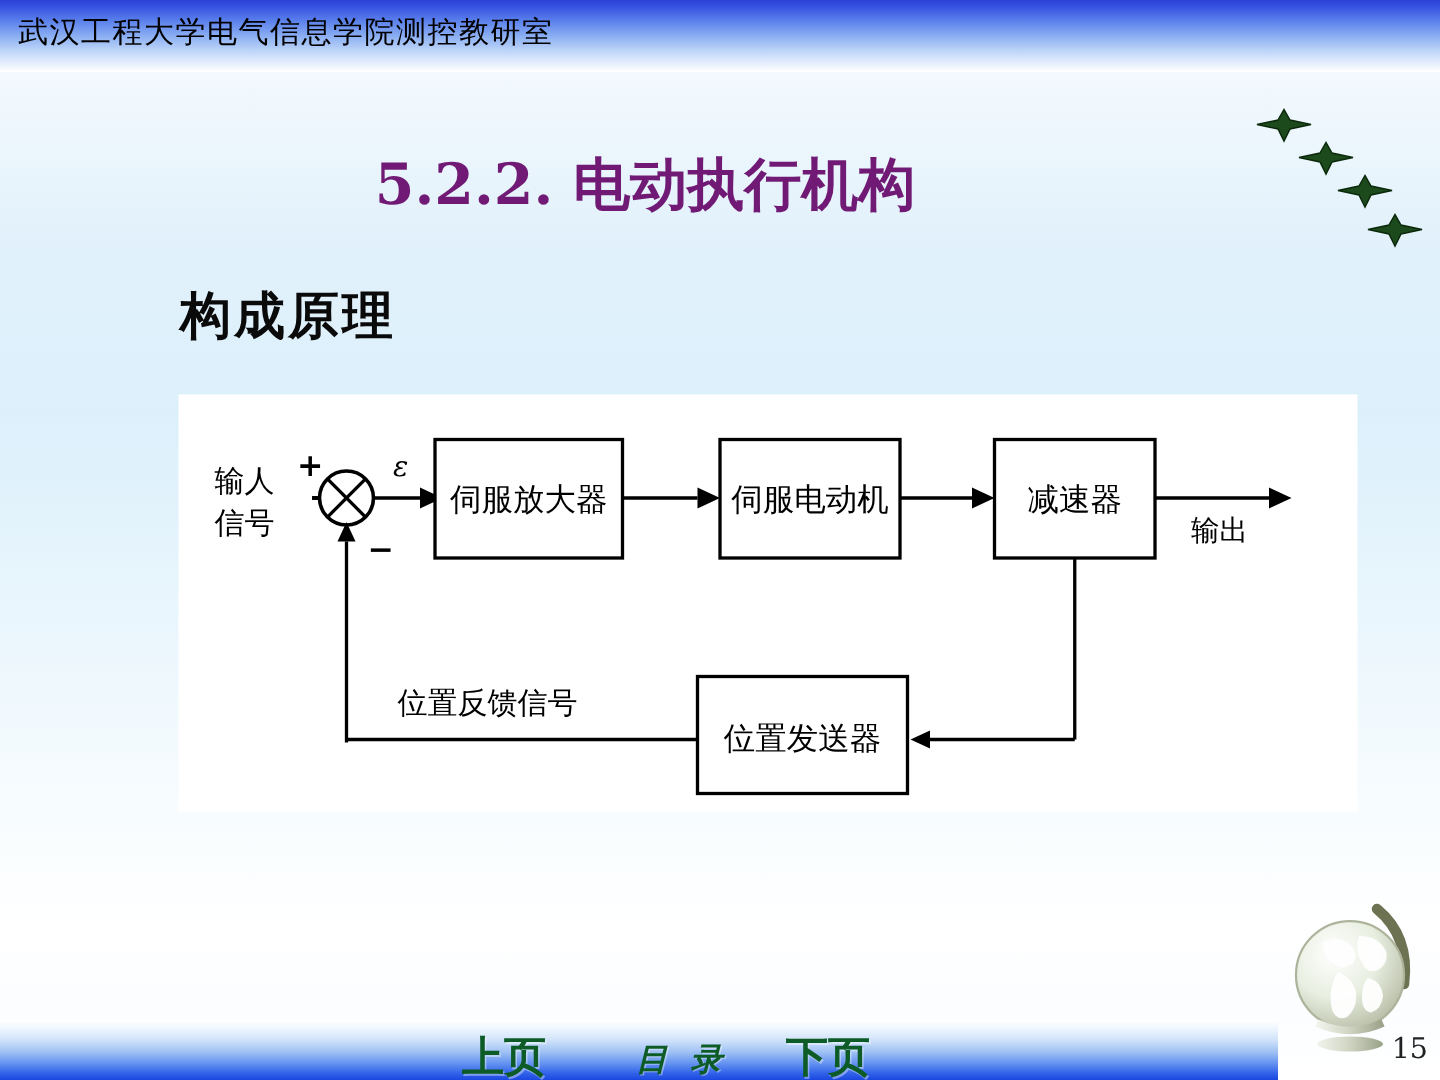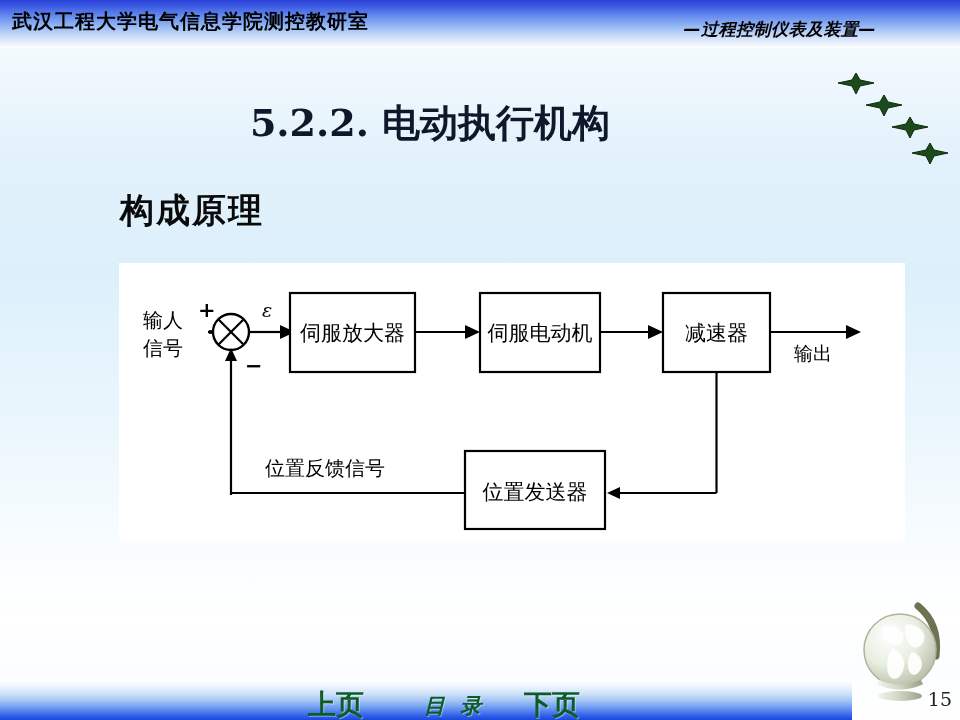--- a/index.html
+++ b/index.html
@@ -12,36 +12,36 @@
 
   
   #header {
     position:absolute; left:0; top:0; width:960px; height:48px;
     background:linear-gradient(180deg,#2b41d8 0%,#3a58e2 12%,#5d83ec 30%,#8fb2f3 52%,#bcd4f8 70%,#dfeafc 85%,#f6fafe 96%,#ffffff 100%);
     overflow:hidden;
   }
   #header-title-left {
     position:absolute; left:12px; top:8px;
     font-family:"DejaVu Serif","Liberation Serif",serif;
-    font-size:20px; font-weight:bold; color:#000;
+    font-size:20px; font-weight:normal; color:#000;
     letter-spacing:1px; white-space:nowrap;
   }
   #header-title-right {
     position:absolute; right:84px; top:18px;
     font-family:"DejaVu Sans","Liberation Sans",sans-serif;
     font-size:17px; font-weight:bold; font-style:italic; color:#000;
     letter-spacing:0.5px; white-space:nowrap;
   }
 
   
   #slide-title {
     position:absolute; left:0; top:98px; width:860px;
     text-align:center;
     font-family:"DejaVu Serif","Liberation Serif",serif;
-    font-size:38px; font-weight:bold; color:#0f172a;
+    font-size:38px; font-weight:bold; color:#701a75;
     white-space:nowrap;
   }
   #slide-subtitle {
     position:absolute; left:120px; top:188px;
     font-family:Liberation Sans, sans-serif;
     font-size:34px; font-weight:bold; color:#0a0a0a;
     letter-spacing:2px;
   }
 
   
@@ -79,21 +79,20 @@
 
   .dg-text { font-family:"DejaVu Serif","Liberation Serif",serif; fill:#000; }
   .dg-box  { fill:#ffffff; stroke:#000; stroke-width:2.2; }
   .dg-line { stroke:#000; stroke-width:2.2; fill:none; }
 </style>
 </head>
 <body>
 
 <div id="header">
   <div id="header-title-left">武汉工程大学电气信息学院测控教研室</div>
-  <div id="header-title-right">—过程控制仪表及装置—</div>
 </div>
 
 <svg id="stars" viewBox="0 0 125 110">
   <g fill="#1d4a1d" stroke="#0b2a0b" stroke-width="1">
     <path d="M22 22 L26 15 L30 22 L44 25 L30 28 L26 36 L22 28 L8 25 Z"></path>
     <path d="M50 44 L54 37 L58 44 L72 47 L58 50 L54 58 L50 50 L36 47 Z"></path>
     <path d="M76 66 L80 59 L84 66 L98 69 L84 72 L80 80 L76 72 L62 69 Z"></path>
     <path d="M96 92 L100 85 L104 92 L118 95 L104 98 L100 106 L96 98 L82 95 Z"></path>
   </g>
 </svg>

